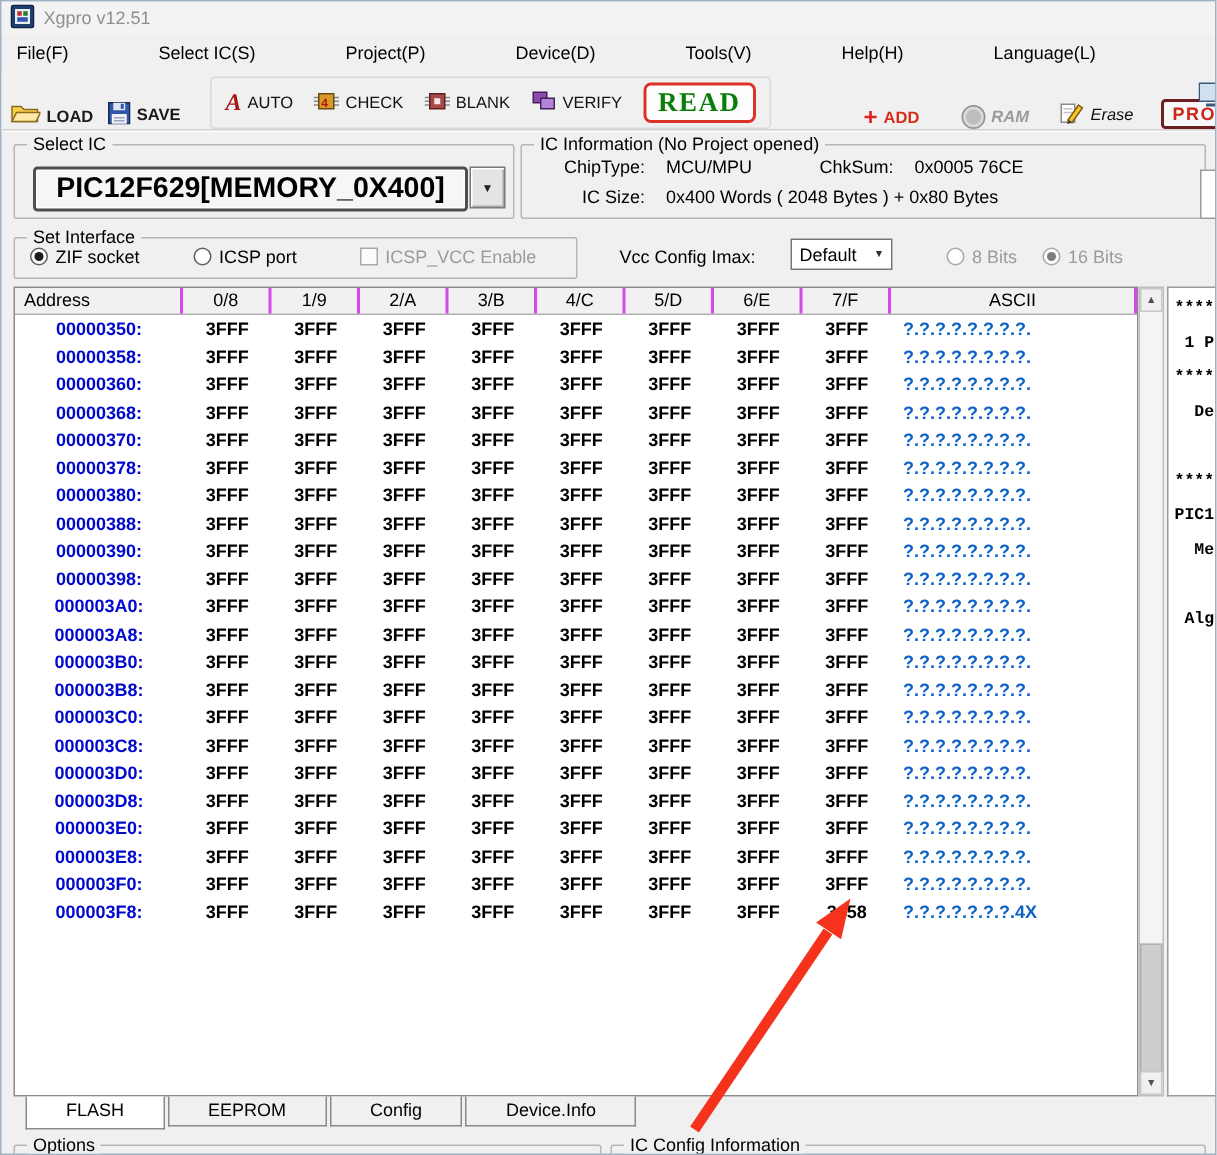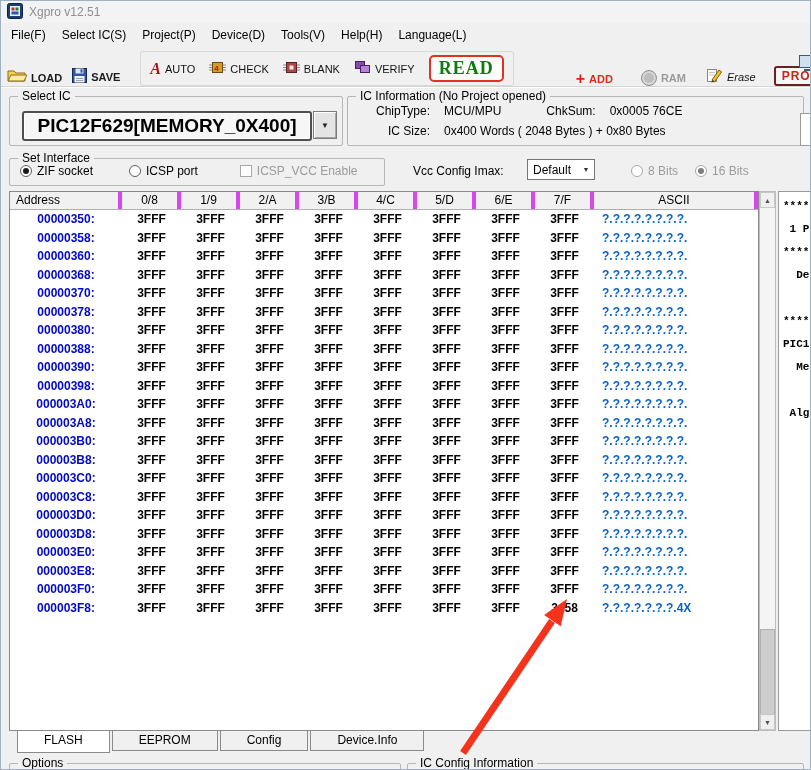--- a/index.html
+++ b/index.html
@@ -4,21 +4,21 @@
 <style>
   html,body{margin:0;padding:0;}
   body{width:811px;height:770px;overflow:hidden;background:#f0f0f0;
        font-family:"Liberation Sans",sans-serif;font-size:12px;color:#000;}
   .window{position:relative;width:811px;height:770px;box-sizing:border-box;
           border:1px solid #9fb2c4;background:#f0f0f0;overflow:hidden;}
 
   
   .titlebar{height:22px;display:flex;align-items:center;gap:6px;padding-left:6px;background:#f3f3f3;}
   .titlebar .title{color:#8f8f8f;font-size:12px;}
-  .menubar{height:23px;display:flex;align-items:center;padding-left:2px;}
+  .menubar{height:23px;display:flex;align-items:center;padding-left:2px;gap:44px;}
   .menu-item{padding:3px 8px;cursor:default;}
   .toolbar{height:40px;display:flex;align-items:flex-end;padding:0 6px;gap:10px;
            border-bottom:1px solid #d4d4d4;box-shadow:0 1px 0 #ffffff;}
   .tbtn{display:flex;align-items:center;gap:4px;cursor:default;}
   .tlabel{font-size:11px;font-weight:bold;color:#1a1a1a;}
   .tlabel.plain{font-weight:normal;color:#111;}
   .tlabel.gray{color:#9a9a9a;font-weight:bold;}
   .tlabel.red{color:#d92b1a;font-weight:bold;}
   .tlabel.italic{font-style:italic;font-weight:normal;}
   .vsep{width:1px;height:28px;background:#d6d6d6;box-shadow:1px 0 0 #fff;}
@@ -67,21 +67,21 @@
          border:1px solid #767676;display:flex;align-items:center;box-sizing:border-box;}
   .combo-text{flex:1;padding-left:5px;}
   .combo-arrow{width:16px;text-align:center;font-size:7px;color:#333;}
   .bits8{position:absolute;left:630px;top:163px;display:flex;align-items:center;}
   .bits16{position:absolute;left:694px;top:163px;display:flex;align-items:center;}
 
   
   .hexpanel{position:absolute;left:8px;top:190px;width:750px;height:540px;background:#fff;
             border:1px solid #8a8a8a;box-sizing:border-box;overflow:hidden;}
   .hex-header{display:flex;height:17px;background:#f1f1f1;border-bottom:1px solid #b0b0b0;}
-  .hcell{box-sizing:border-box;width:59px;border-right:4px solid #d946ef;line-height:16px;text-align:center;}
+  .hcell{box-sizing:border-box;width:59px;border-right:2px solid #d946ef;line-height:16px;text-align:center;}
   .hcell:first-of-type{width:112px;text-align:left;padding-left:6px;}
   .hcell:last-of-type{flex:1;}
   .hex-body{position:relative;}
   .hex-row{display:flex;height:18.5px;align-items:center;font-weight:bold;}
   .cell{box-sizing:border-box;}
   .addr{width:112px;text-align:center;color:#0008cc;}
   .val{width:59px;text-align:center;color:#000;}
   .ascii{flex:1;text-align:left;padding-left:8px;color:#0a62c8;}
 
   
@@ -202,21 +202,21 @@
             </svg></span>
         <span class="tlabel plain">VERIFY</span>
       </div>
       <div class="read-box">READ</div>
     </div>
     <span class="vsep"></span>
     <div class="tbtn" style="margin-left:42px;">
       <span class="plus-glyph">+</span>
       <span class="tlabel red">ADD</span>
     </div>
-    <div class="tbtn" style="margin-left:18px;">
+    <div class="tbtn" style="margin-left:18px;font-style:italic;">
       <span class="ram-circle"></span>
       <span class="tlabel gray">RAM</span>
     </div>
     <div class="tbtn" style="margin-left:10px;">
       <span><svg width="17" height="16">
             <rect x="1.5" y="2.5" width="9" height="12" fill="#fff" stroke="#8a8a8a"></rect>
             <line x1="3" y1="5.5" x2="9" y2="5.5" stroke="#c4c4c4"></line>
             <line x1="3" y1="8" x2="9" y2="8" stroke="#c4c4c4"></line>
             <path d="M6 13 L13 3 l2.6 1.9 L8.6 14.8 Z" fill="#f4c430" stroke="#7a5c10"></path>
             <path d="M6 13 l2.6 1.8 L5.4 15.6 z" fill="#3a3a3a"></path>

